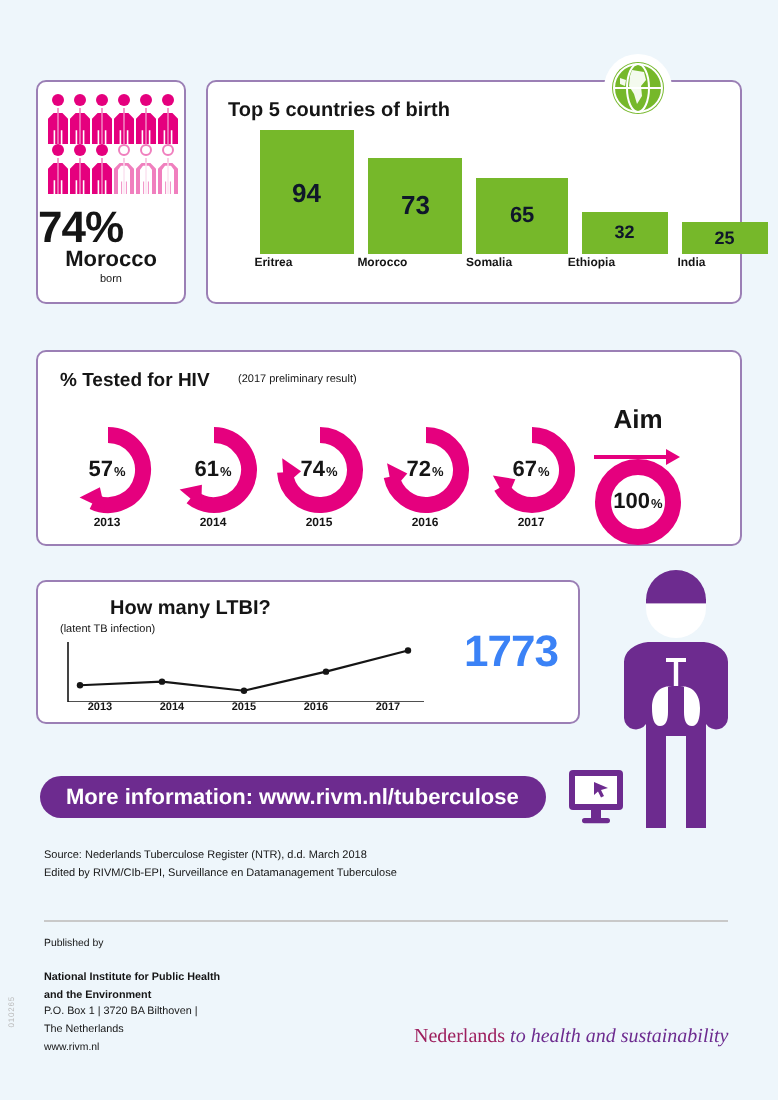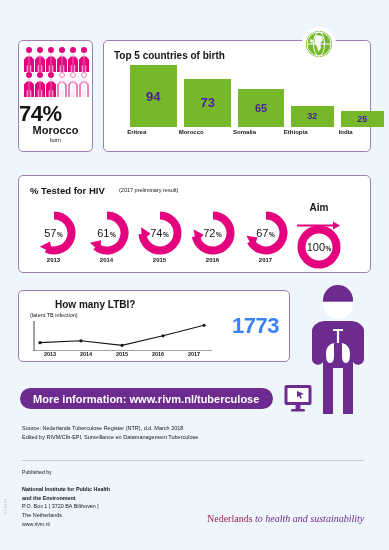--- a/index.html
+++ b/index.html
@@ -40,39 +40,39 @@
      font-size:11px;font-weight:bold;color:#151515;}
   #pct-sub{position:absolute;left:0;right:0;top:96px;text-align:center;
      font-size:5.5px;color:#151515;}
 
   
   #top5-card{left:103px;top:40px;width:268px;height:112px;}
   #top5-title{position:absolute;left:10px;top:9px;font-size:10px;font-weight:bold;color:#151515;}
   .bars{position:absolute;left:9px;right:9px;bottom:16px;height:75px;display:flex;align-items:flex-end;gap:7px;}
   .bar-col{flex:1;display:flex;flex-direction:column;align-items:center;justify-content:flex-end;height:100%;}
   .bar{width:100%;background:#76b82a;display:flex;align-items:center;justify-content:center;
-       color:#4c1d95;font-weight:bold;margin-left:33px;}
+       color:#0f172a;font-weight:bold;margin-left:33px;}
   .bar-name{margin-top:2px;font-size:6px;font-weight:bold;color:#151515;white-space:nowrap;}
   #globe{position:absolute;left:302px;top:27px;width:34px;height:34px;border-radius:50%;
      background:#fff;display:flex;align-items:center;justify-content:center;}
 
   
   #hiv-card{left:18px;top:175px;width:353px;height:98px;}
   #hiv-title{position:absolute;left:11px;top:9px;font-size:9.5px;font-weight:bold;color:#151515;}
   #hiv-sub{position:absolute;left:100px;top:11px;font-size:5.5px;color:#151515;}
   .donuts{position:absolute;left:8px;top:26px;right:8px;display:flex;align-items:center;}
   .donut-wrap{width:53px;display:flex;flex-direction:column;align-items:center;}
   .donut{position:relative;width:46px;height:46px;}
   .donut .dval{position:absolute;inset:0;display:flex;align-items:baseline;justify-content:center;
      padding-top:17px;box-sizing:border-box;}
-  .dnum{font-size:11px;font-weight:normal;color:#151515;}
+  .dnum{font-size:11px;font-weight:bold;color:#151515;}
   .dpct{font-size:6.5px;font-weight:bold;color:#151515;margin-left:0.5px;}
   .donut-year{margin-top:1px;font-size:6px;font-weight:bold;color:#151515;}
   #aim-block{width:54px;display:flex;flex-direction:column;align-items:center;}
-  #aim-label{font-size:10px;font-weight:bold;color:#151515;margin-bottom:3px;}
+  #aim-label{font-size:13px;font-weight:bold;color:#151515;margin-bottom:3px;}
   #aim-arrow{width:44px;height:8px;}
 
   
   #ltbi-card{left:18px;top:290px;width:272px;height:72px;}
   #ltbi-title{position:absolute;left:11px;top:8px;font-size:10px;font-weight:bold;color:#151515;padding-left:25px;}
   #ltbi-sub{position:absolute;left:11px;top:21px;font-size:5.5px;color:#151515;}
   #ltbi-plot{position:absolute;left:13px;top:30px;width:180px;height:30px;}
   .ltbi-years{position:absolute;left:13px;top:60px;width:180px;display:flex;}
   .ltbi-year{flex:1;text-align:center;font-size:5.5px;font-weight:bold;color:#151515;}
   #ltbi-value{position:absolute;right:10px;top:22px;font-size:22px;font-weight:bold;color:#3b82f6;letter-spacing:-0.5px;}

